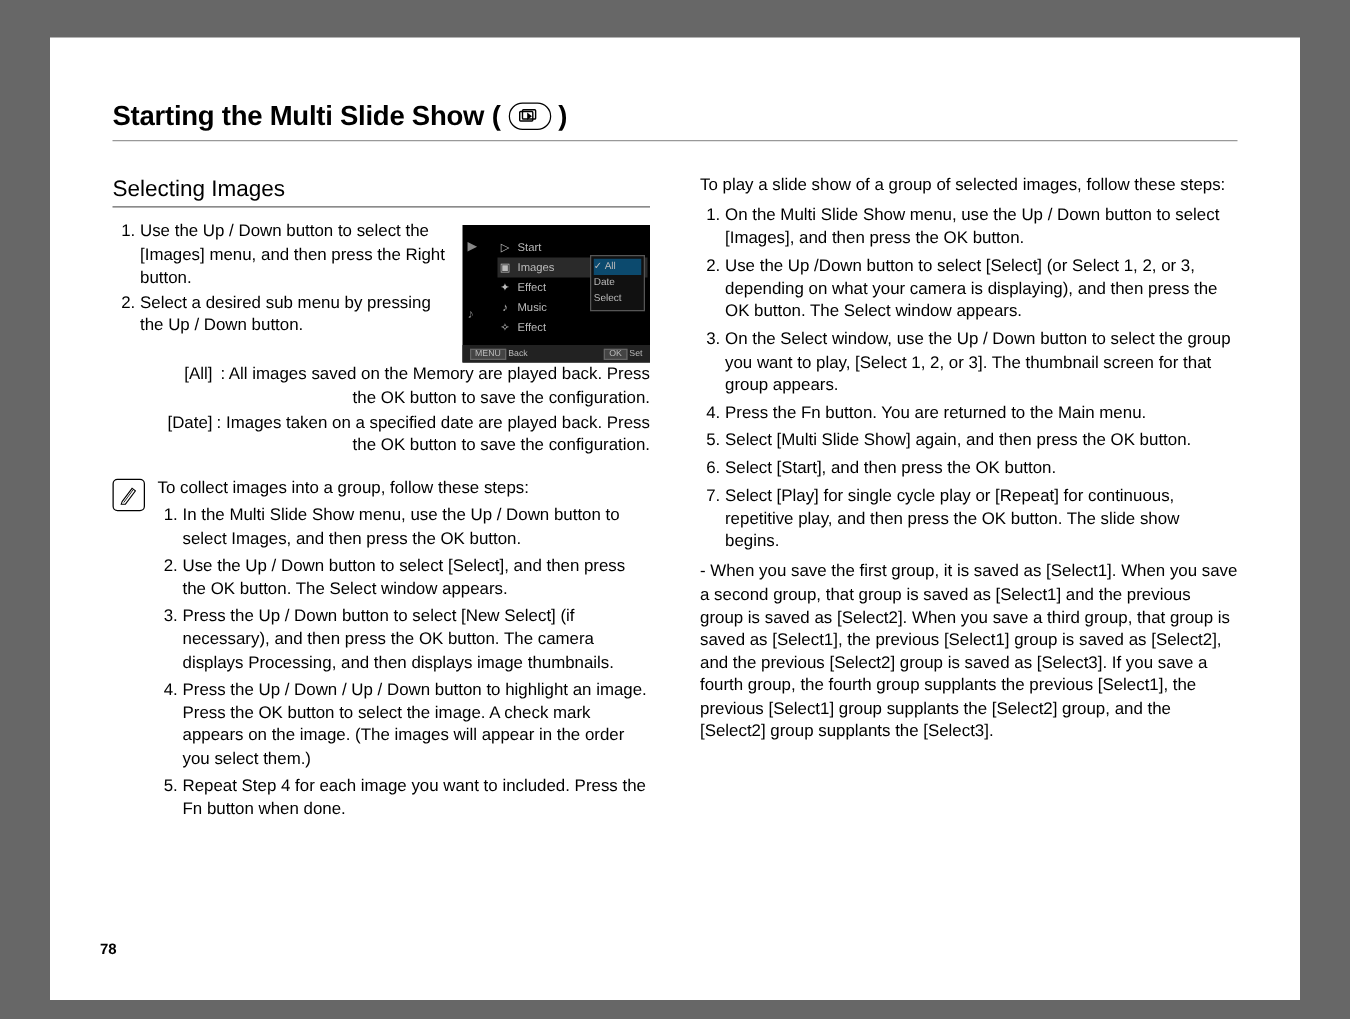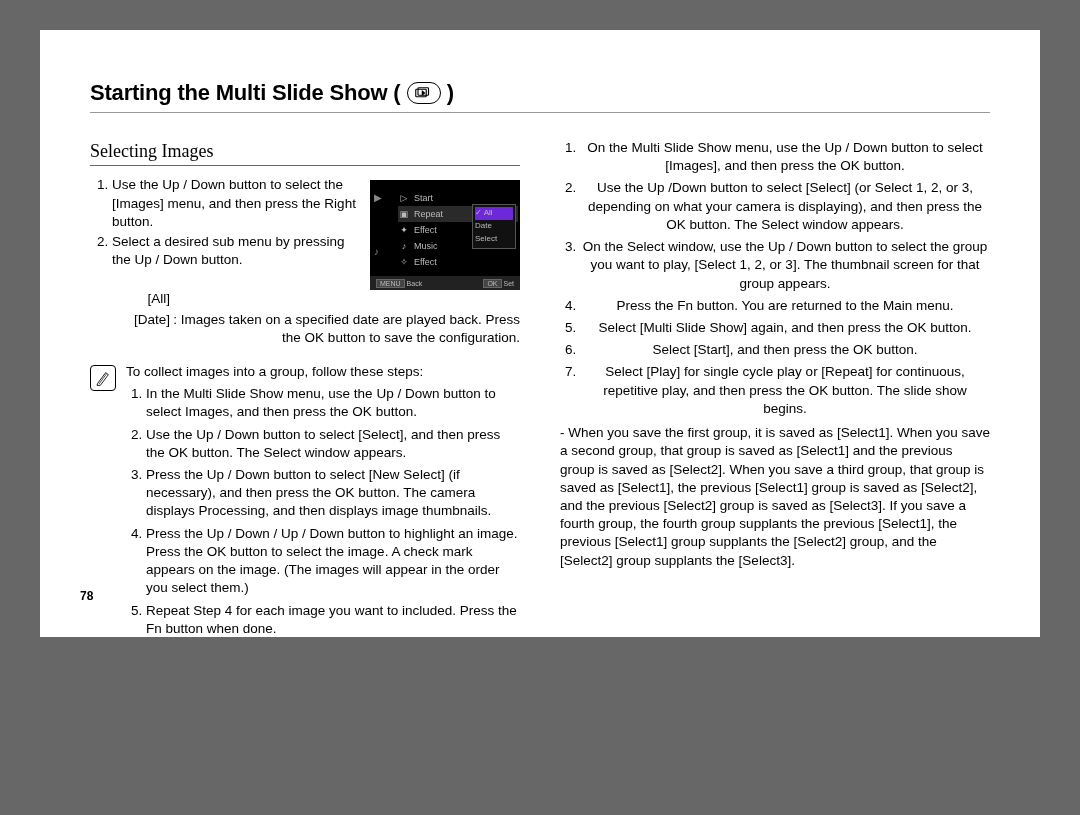--- a/index.html
+++ b/index.html
@@ -6,21 +6,21 @@
   html, body {
     margin: 0;
     padding: 0;
     background: #676767;
     font-family: Arial, Helvetica, sans-serif;
     color: #000;
     -webkit-font-smoothing: antialiased;
   }
   .page {
     width: 1000px;
-    height: 607px;
+    height: 770px;
     background: #fff;
     margin: 30px 40px;
     padding: 50px 50px 20px 50px;
     position: relative;
   }
   .title-row {
     display: flex;
     align-items: center;
     border-bottom: 1px solid #999;
     padding-bottom: 6px;
@@ -50,21 +50,20 @@
     flex: 1;
     font-size: 13.5px;
     line-height: 1.35;
   }
   h2.subhead {
     font-size: 18px;
     font-weight: normal;
     margin: 0 0 10px 0;
     border-bottom: 1px solid #666;
     padding-bottom: 2px;
-    font-family: Liberation Serif, serif;
   }
   p { margin: 0 0 6px 0; }
   ol.steps { margin: 0 0 6px 0; padding-left: 22px; }
   ol.steps li { margin-bottom: 2px; }
 
   .top-block { display:flex; }
   .top-block .text-side { flex:1; padding-right:8px; }
   .lcd {
     width: 150px; height: 110px;
     background:#000;
@@ -76,21 +75,21 @@
     margin-top: 4px;
   }
   .lcd .row { display:flex; align-items:center; height:16px; }
   .lcd .row.selected { background:#2a2a2a; }
   .lcd .row .ico { width:12px; display:inline-block; text-align:center; margin-right:4px; font-size:9px;}
   .lcd .submenu {
     position:absolute; right:4px; top:24px; width:44px;
     border:1px solid #555; background:#111; font-size:8px;
     padding:2px;
   }
-  .lcd .submenu .sel { background:#6d28d9; display:flex; align-items:center; }
+  .lcd .submenu .sel { background:#0c4a6e; display:flex; align-items:center; }
   .lcd .submenu .sel::before{ content:"✓"; font-size:8px; margin-right:2px;}
   .lcd .bottom {
     position:absolute; left:0; right:0; bottom:0; height:14px;
     background:#222; display:flex; justify-content:space-between;
     font-size:7px; padding:2px 6px;
   }
   .lcd .btn { background:#444; padding:0 3px; border:1px solid #666; font-size:7px;}
   .lcd .leftcol { position:absolute; left:4px; top:10px; font-size:10px; color:#888;}
   .deflist { margin-left: 24px; }
   .defrow { display:flex; margin-bottom:2px;text-align:right; }
@@ -102,21 +101,21 @@
     width:26px; height:26px; border:1.2px solid #000; border-radius:4px;
     display:flex; align-items:center; justify-content:center;
     flex-shrink:0; margin-right:10px; margin-top:2px;
   }
   .note-icon svg { width:16px; height:16px; }
   .note-body { flex:1; }
   .note-body ol { padding-left: 20px; margin-top:4px; }
   .note-body ol li { margin-bottom:4px; }
 
   .col-right ol.steps { padding-left: 20px; }
-  .col-right ol.steps li { margin-bottom: 4px; text-align: center; }
+  .col-right ol.steps li { margin-bottom: 4px; }
   .notes-head { margin-top: 24px; }
   .notes-body { margin-top: 4px; }
 
   .pagenum {
     position:absolute;
     left: 40px;
     bottom: 34px;
     font-size: 12px;
     font-weight: bold;
     margin-top: 46px;
@@ -157,21 +156,21 @@
           <div class="leftcol">
             <div>▶</div>
               <div style="margin-top:38px">♪</div>
           </div>
           <div class="row">
               <span class="ico">▷</span>
               <span>Start</span>
             </div>
           <div class="row selected">
               <span class="ico">▣</span>
-              <span>Repeat</span>
+              <span>Images</span>
             </div>
           <div class="row">
               <span class="ico">✦</span>
               <span>Effect</span>
             </div>
           <div class="row">
               <span class="ico">♪</span>
               <span>Music</span>
             </div>
           <div class="row">
@@ -186,20 +185,21 @@
           <div class="bottom">
             <span><span class="btn">MENU</span> <span>Back</span></span>
             <span><span class="btn">OK</span> <span>Set</span></span>
           </div>
         </div>
       </div>
 
       <div class="deflist">
         <div class="defrow">
           <div class="term">[All]</div>
+          <div class="def">: All images saved on the Memory are played back. Press the OK button to save the configuration.</div>
         </div>
         <div class="defrow">
           <div class="term">[Date]</div>
           <div class="def">: Images taken on a specified date are played back. Press the OK button to save the configuration.</div>
         </div>
         <div class="defrow">
         </div>
       </div>
 
       <div class="note-block">
@@ -216,20 +216,21 @@
             <li>Use the Up / Down button to select [Select], and then press the OK button. The Select window appears.</li>
             <li>Press the Up / Down button to select [New Select] (if necessary), and then press the OK button. The camera displays Processing, and then displays image thumbnails.</li>
             <li>Press the Up / Down / Up / Down button to highlight an image. Press the OK button to select the image. A check mark appears on the image. (The images will appear in the order you select them.)</li>
             <li>Repeat Step 4 for each image you want to included. Press the Fn button when done.</li>
           </ol>
         </div>
       </div>
     </div>
 
     <div class="col col-right">
+      <p>To play a slide show of a group of selected images, follow these steps:</p>
       <ol class="steps">
         <li>On the Multi Slide Show menu, use the Up / Down button to select [Images], and then press the OK button.</li>
         <li>Use the Up /Down button to select [Select] (or Select 1, 2, or 3, depending on what your camera is displaying), and then press the OK button. The Select window appears.</li>
         <li>On the Select window, use the Up / Down button to select the group you want to play, [Select 1, 2, or 3]. The thumbnail screen for that group appears.</li>
         <li>Press the Fn button. You are returned to the Main menu.</li>
         <li>Select [Multi Slide Show] again, and then press the OK button.</li>
         <li>Select [Start], and then press the OK button.</li>
         <li>Select [Play] for single cycle play or [Repeat] for continuous, repetitive play, and then press the OK button. The slide show begins.</li>
       </ol>
 

